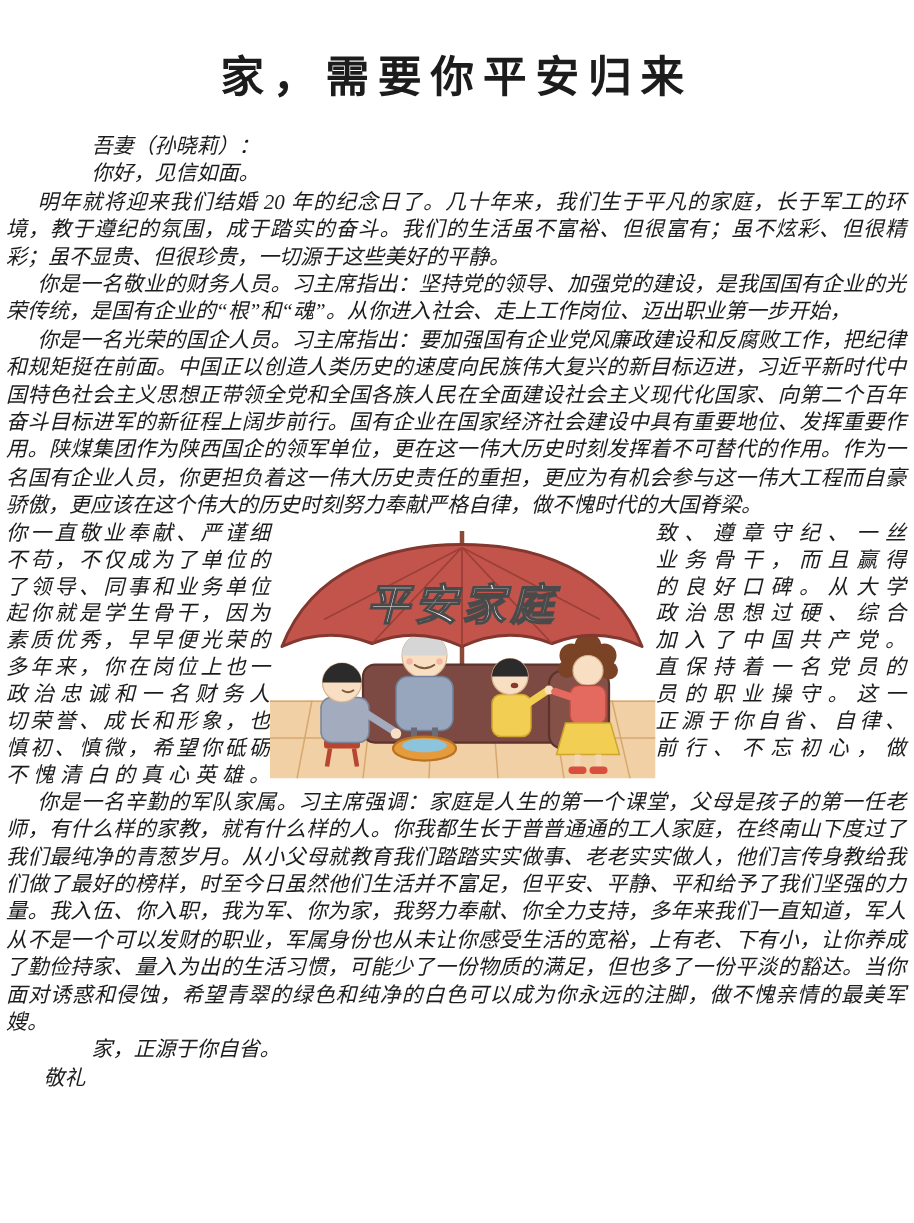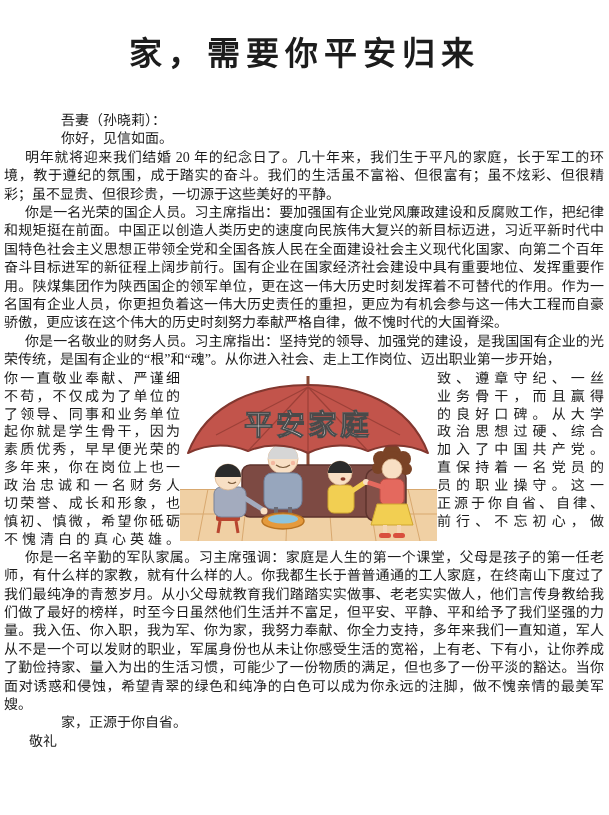--- a/index.html
+++ b/index.html
@@ -3,26 +3,26 @@
 <meta charset="utf-8">
 <style>
   html,body{margin:0;padding:0;}
   body{
     width:609px;height:815px;background:#ffffff;overflow:hidden;
     font-family:"Liberation Serif","DejaVu Serif",serif;color:#1c1c1c;
   }
   .page{width:609px;height:815px;position:relative;}
   .title{
     padding-top:27px;text-align:center;
-    font-size:33px;font-weight:bold;letter-spacing:6px;
+    font-size:29px;font-weight:bold;letter-spacing:6px;
     font-family:"DejaVu Serif","Liberation Serif",serif;
   }
   .content{
-    margin:37px 5px 0 4px;
-    font-size:14px;line-height:18.4px;text-align:justify;
+    margin:21px 5px 0 4px;
+    font-size:14px;line-height:18.4px;text-align:justify;font-style:italic;
   }
   .salutation,.greeting{padding-left:57px;}
   .para{margin:0;text-indent:21px;}
   .wrap{display:flex;align-items:flex-start;}
   .col{
     white-space:pre-line;line-height:17.9px;
     text-align:justify;text-align-last:justify;
   }
   .col-left{width:176px;}
   .col-right{width:167px;}
@@ -38,22 +38,22 @@
 <div class="page">
 
   <div class="title">家，需要你平安归来</div>
 
   <div class="content">
 
     <div class="salutation">吾妻（孙晓莉）：</div>
     <div class="greeting">你好，见信如面。</div>
 
     <p class="para">明年就将迎来我们结婚 20 年的纪念日了。几十年来，我们生于平凡的家庭，长于军工的环境，教于遵纪的氛围，成于踏实的奋斗。我们的生活虽不富裕、但很富有；虽不炫彩、但很精彩；虽不显贵、但很珍贵，一切源于这些美好的平静。</p>
+    <p class="para">你是一名敬业的财务人员。习主席指出：坚持党的领导、加强党的建设，是我国国有企业的光荣传统，是国有企业的“根”和“魂”。从你进入社会、走上工作岗位、迈出职业第一步开始，</p>
     <p class="para">你是一名光荣的国企人员。习主席指出：要加强国有企业党风廉政建设和反腐败工作，把纪律和规矩挺在前面。中国正以创造人类历史的速度向民族伟大复兴的新目标迈进，习近平新时代中国特色社会主义思想正带领全党和全国各族人民在全面建设社会主义现代化国家、向第二个百年奋斗目标进军的新征程上阔步前行。国有企业在国家经济社会建设中具有重要地位、发挥重要作用。陕煤集团作为陕西国企的领军单位，更在这一伟大历史时刻发挥着不可替代的作用。作为一名国有企业人员，你更担负着这一伟大历史责任的重担，更应为有机会参与这一伟大工程而自豪骄傲，更应该在这个伟大的历史时刻努力奉献严格自律，做不愧时代的大国脊梁。</p>
-    <p class="para">你是一名敬业的财务人员。习主席指出：坚持党的领导、加强党的建设，是我国国有企业的光荣传统，是国有企业的“根”和“魂”。从你进入社会、走上工作岗位、迈出职业第一步开始，</p>
 
     <div class="wrap">
       <div class="col col-left">你一直敬业奉献、严谨细
 不苟，不仅成为了单位的
 了领导、同事和业务单位
 起你就是学生骨干，因为
 素质优秀，早早便光荣的
 多年来，你在岗位上也一
 政治忠诚和一名财务人
 切荣誉、成长和形象，也

